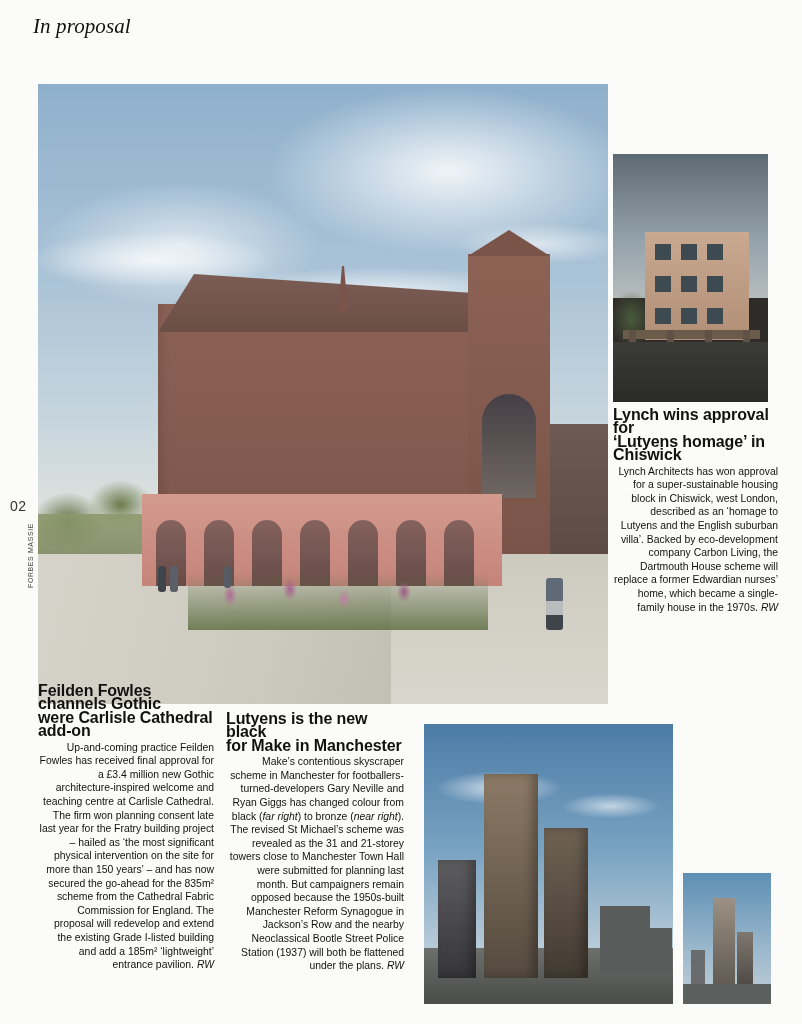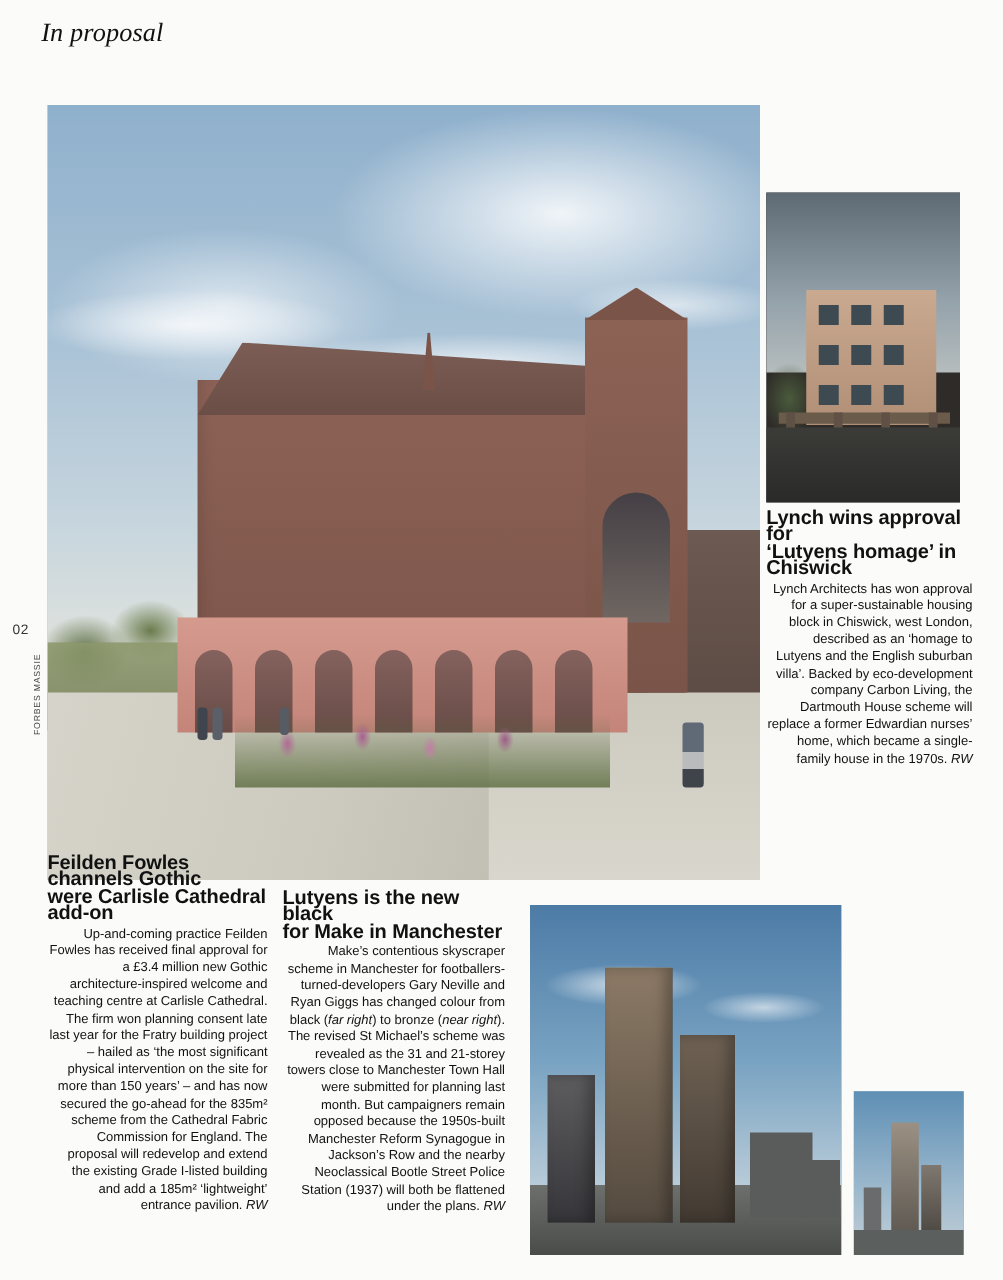--- a/index.html
+++ b/index.html
@@ -25,21 +25,21 @@
     font-family: "Liberation Serif", serif;
     font-style: italic;
     font-size: 21px;
     color: #111;
     letter-spacing: 0.1px;
   }
   .folio {
     position: absolute;
     left: 10px;
     top: 498px;
-    font-size: 11px;
+    font-size: 14px;
     color: #333;
     letter-spacing: 0.5px;
   }
   .credit {
     position: absolute;
     left: 27px;
     top: 588px;
     font-size: 7px;
     letter-spacing: 0.6px;
     color: #444;

